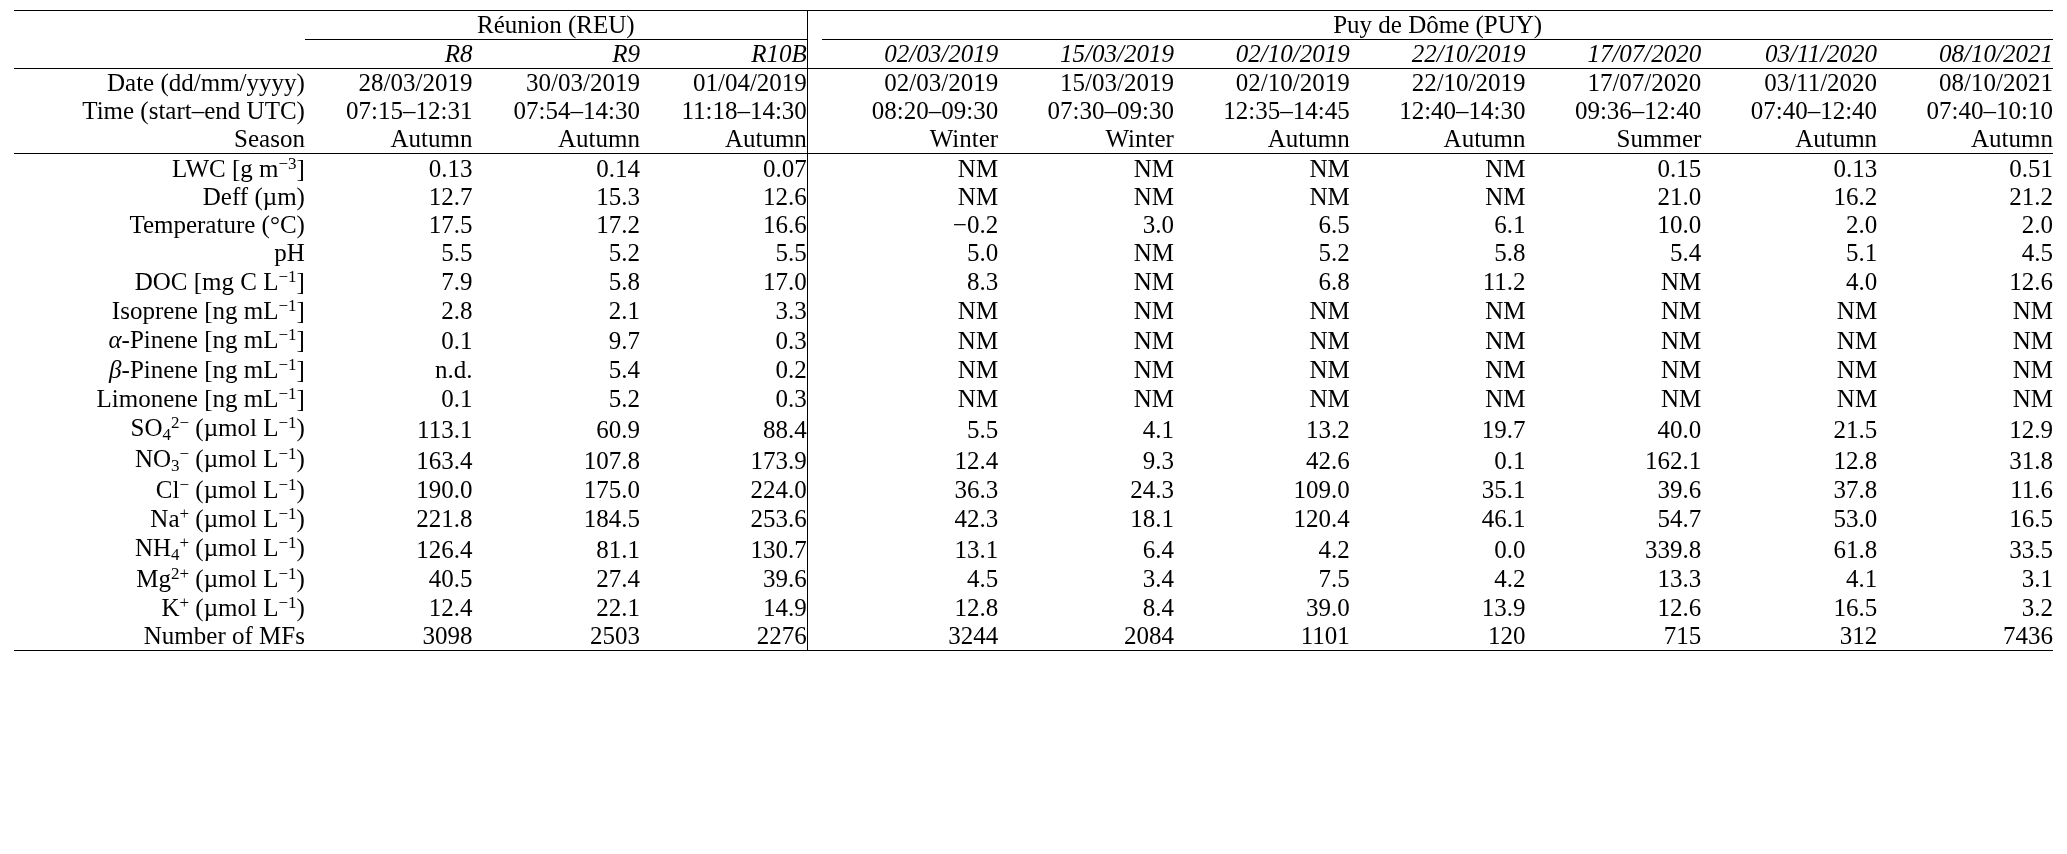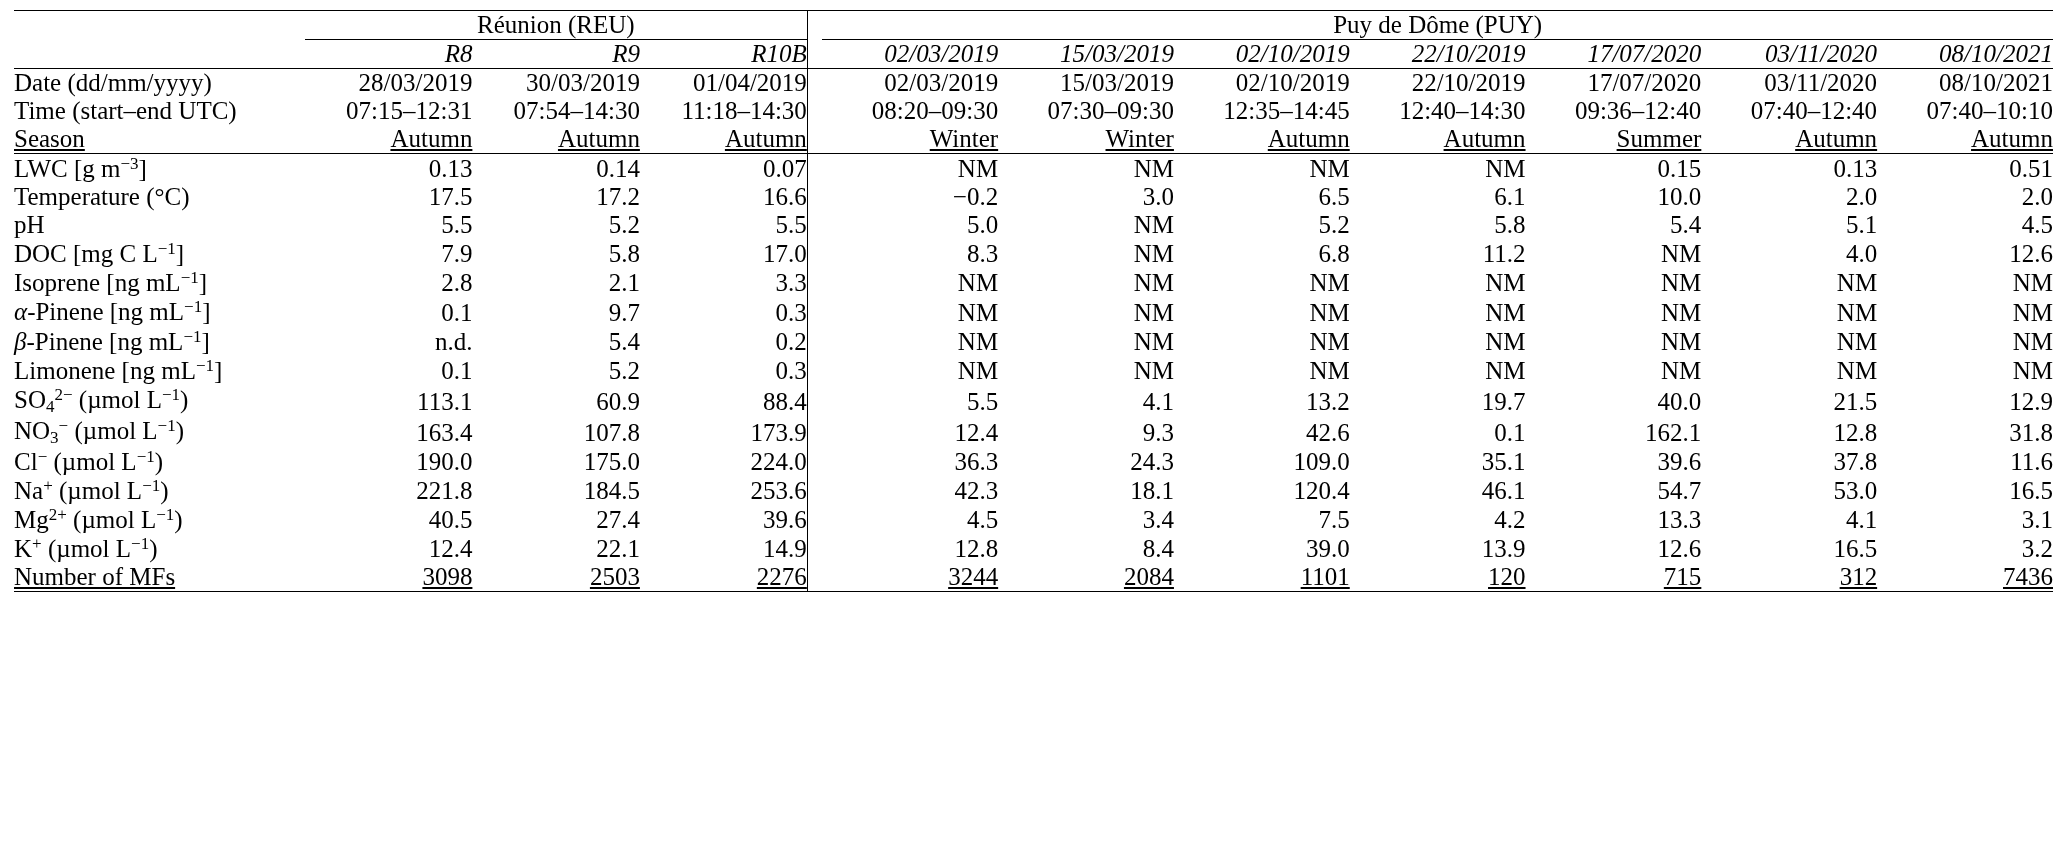--- a/index.html
+++ b/index.html
@@ -32,21 +32,21 @@
     vertical-align: bottom;
     white-space: nowrap;
   }
   
   col.c-label { width: 305px; }
   col.c-reu   { width: 176px; }
   col.c-gap   { width: 18px; }
   col.c-puy   { width: 186px; }
 
   .lbl {
-    text-align: left;
+    text-align: right;
     padding-left: 10px;
   }
   .num {
     text-align: right;
     padding-right: 16px;
   }
   .grp {
     text-align: center;
   }
   
@@ -54,21 +54,21 @@
     border-left: 1.6px solid #000;
   }
   .rule-thin td, .rule-thin th { border-top: 1.1px solid #000; }
   .rule-bot td, .rule-bot th { border-bottom: 1.8px solid #000; }
 
   .grouprule {
     border-bottom: 1.1px solid #000;
   }
   .row-pad td { padding-top: 1px; padding-bottom: 1px; }
   .sec-top td { padding-top: 9px; }
-  .sec-bottom td { padding-bottom: 7px; text-decoration: underline; }
+  .sec-bottom td { padding-bottom: 7px; }
   .grouphdr td { padding-bottom: 6px; }
   .colhdr td { padding-top: 4px; padding-bottom: 8px; font-style: italic; }
   sub { font-size: 0.68em; vertical-align: -0.22em; }
   sup { font-size: 0.68em; vertical-align: 0.48em; }
   .ital { font-style: italic; }
 </style>
 </head>
 <body>
 
 <div class="sheet">
@@ -158,20 +158,34 @@
           <td class="divider"></td>
           <td class="num">NM</td>
           <td class="num">NM</td>
           <td class="num">NM</td>
           <td class="num">NM</td>
           <td class="num">0.15</td>
           <td class="num">0.13</td>
           <td class="num">0.51</td>
         </tr>
         <tr class="row-pad">
+          <td class="lbl">Deff (µm)</td>
+          <td class="num">12.7</td>
+          <td class="num">15.3</td>
+          <td class="num">12.6</td>
+          <td class="divider"></td>
+          <td class="num">NM</td>
+          <td class="num">NM</td>
+          <td class="num">NM</td>
+          <td class="num">NM</td>
+          <td class="num">21.0</td>
+          <td class="num">16.2</td>
+          <td class="num">21.2</td>
+        </tr>
+        <tr class="row-pad">
           <td class="lbl">Temperature (°C)</td>
           <td class="num">17.5</td>
           <td class="num">17.2</td>
           <td class="num">16.6</td>
           <td class="divider"></td>
           <td class="num">−0.2</td>
           <td class="num">3.0</td>
           <td class="num">6.5</td>
           <td class="num">6.1</td>
           <td class="num">10.0</td>
@@ -312,20 +326,34 @@
           <td class="divider"></td>
           <td class="num">42.3</td>
           <td class="num">18.1</td>
           <td class="num">120.4</td>
           <td class="num">46.1</td>
           <td class="num">54.7</td>
           <td class="num">53.0</td>
           <td class="num">16.5</td>
         </tr>
         <tr class="row-pad">
+          <td class="lbl">NH<sub>4</sub><sup>+</sup> (µmol L<sup>−1</sup>)</td>
+          <td class="num">126.4</td>
+          <td class="num">81.1</td>
+          <td class="num">130.7</td>
+          <td class="divider"></td>
+          <td class="num">13.1</td>
+          <td class="num">6.4</td>
+          <td class="num">4.2</td>
+          <td class="num">0.0</td>
+          <td class="num">339.8</td>
+          <td class="num">61.8</td>
+          <td class="num">33.5</td>
+        </tr>
+        <tr class="row-pad">
           <td class="lbl">Mg<sup>2+</sup> (µmol L<sup>−1</sup>)</td>
           <td class="num">40.5</td>
           <td class="num">27.4</td>
           <td class="num">39.6</td>
           <td class="divider"></td>
           <td class="num">4.5</td>
           <td class="num">3.4</td>
           <td class="num">7.5</td>
           <td class="num">4.2</td>
           <td class="num">13.3</td>

